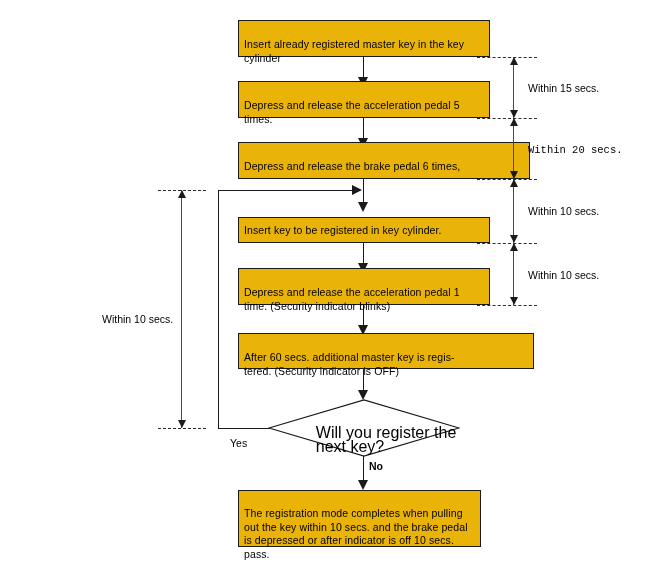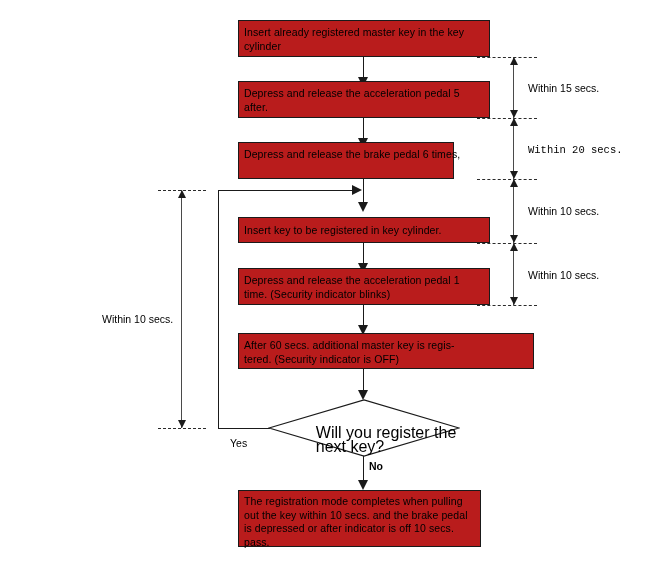--- a/index.html
+++ b/index.html
@@ -15,24 +15,24 @@
     position: relative;
     width: 651px;
     height: 575px;
     background: #ffffff;
     overflow: hidden;
   }
   .proc-box {
     position: absolute;
     box-sizing: border-box;
     border: 1px solid #1a1a1a;
-    background: #b91c1c;
+    background: #eab308;
     font-size: 10.5px;
     line-height: 14px;
-    padding: 4px 5px 3px 5px;
+    padding: 16px 5px 3px 5px;
     color: #000000;
     letter-spacing: 0.1px;
   }
   .proc-box .ln {
     display: block;
     white-space: pre;
   }
   .diamond-wrap {
     position: absolute;
   }
@@ -145,24 +145,24 @@
   <div class="hline" style="left:218px; top:190px; width:137px;"></div>
   <div class="arrow-right" style="left:352px; top:185px;"></div>
 
   <div class="proc-box" style="left:238px; top:20px; width:252px; height:37px;">
     <span class="ln">Insert already registered master key in the key</span>
     <span class="ln">cylinder</span>
   </div>
 
   <div class="proc-box" style="left:238px; top:81px; width:252px; height:37px;">
     <span class="ln">Depress and release the acceleration pedal 5</span>
-    <span class="ln">after.</span>
-  </div>
-
-  <div class="proc-box" style="left:238px; top:142px; width:216px; height:37px;">
+    <span class="ln">times.</span>
+  </div>
+
+  <div class="proc-box" style="left:238px; top:142px; width:292px; height:37px;">
     <span class="ln">Depress and release the brake pedal 6 times,</span>
   </div>
 
   <div class="proc-box" style="left:238px; top:217px; width:252px; height:26px; padding-top:5px;">
     <span class="ln">Insert key to be registered in key cylinder.</span>
   </div>
 
   <div class="proc-box" style="left:238px; top:268px; width:252px; height:37px;">
     <span class="ln">Depress and release the acceleration pedal 1</span>
     <span class="ln">time. (Security indicator blinks)</span>

